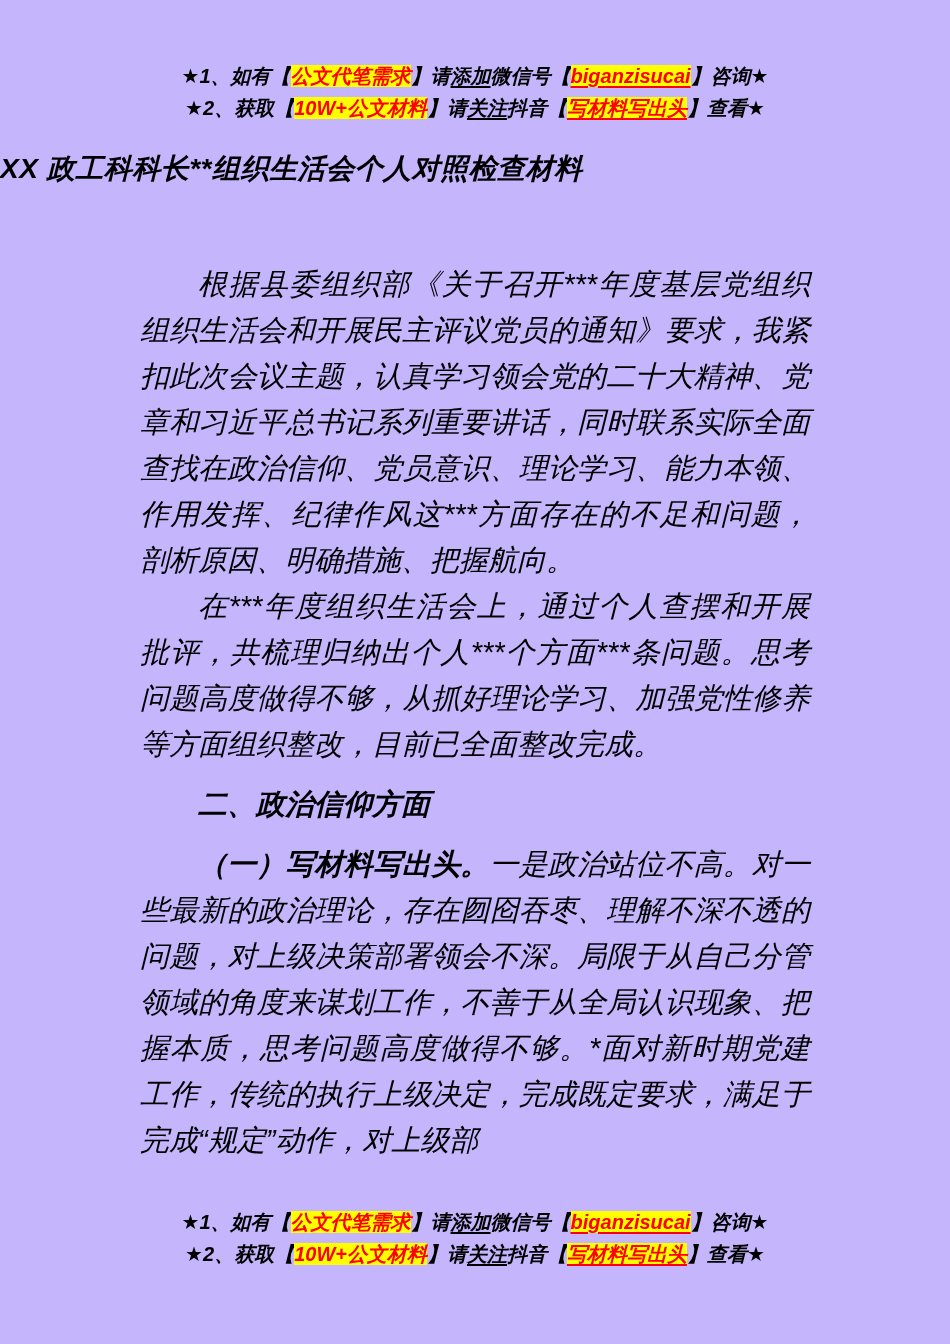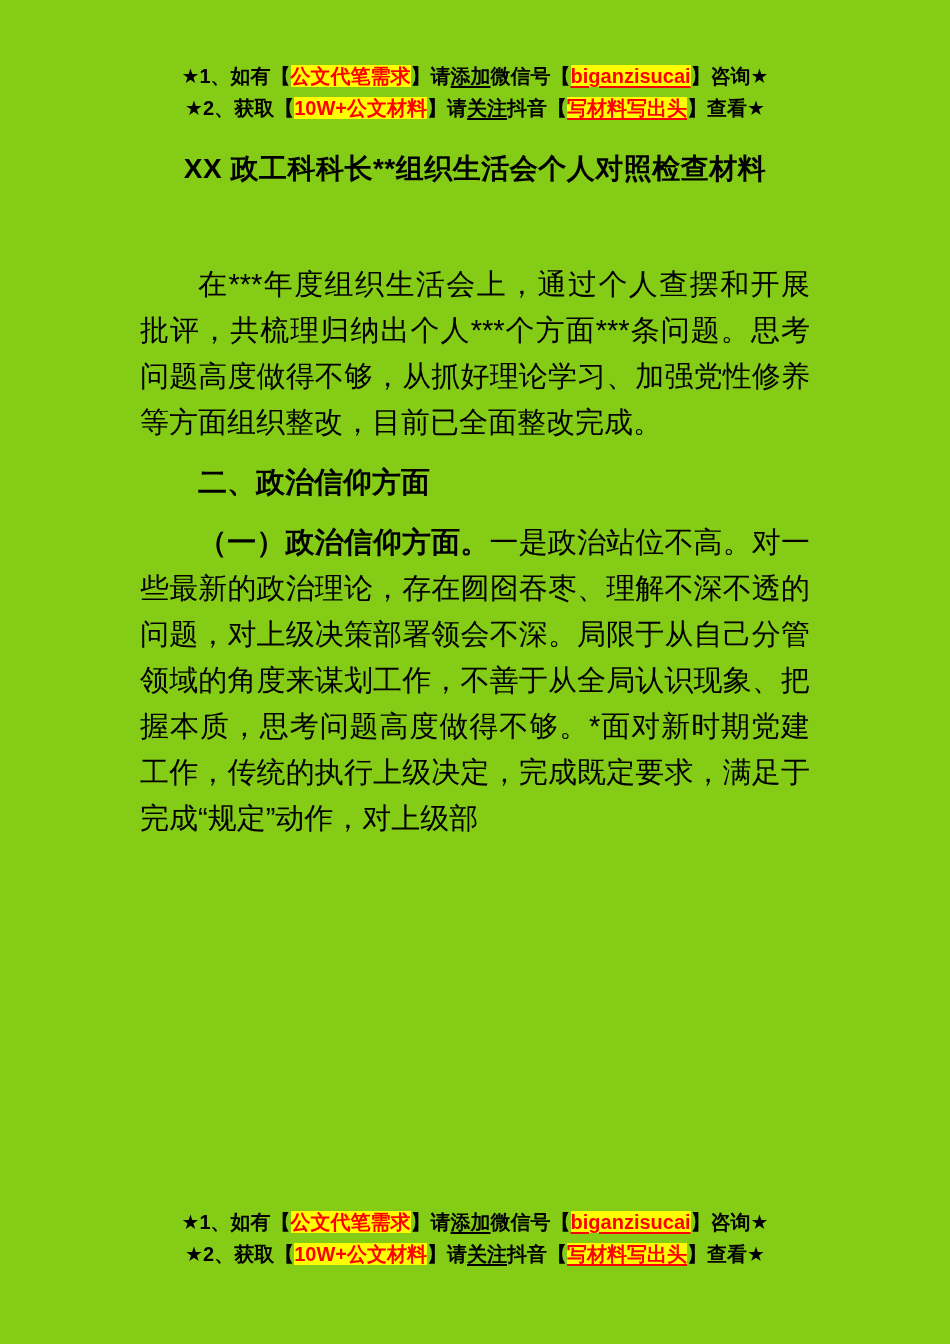--- a/index.html
+++ b/index.html
@@ -5,22 +5,23 @@
   html, body {
     margin: 0;
     padding: 0;
     background: #ffffff;
     font-family: "Liberation Sans", "DejaVu Sans", sans-serif;
   }
   .page {
     position: relative;
     width: 950px;
     height: 1344px;
-    background: #84cc16;
+    background: #c4b5fd;
     overflow: hidden;
+    font-style: italic;
   }
   
   .promo {
     position: absolute;
     left: 0;
     width: 100%;
     text-align: center;
     font-size: 20px;
     font-weight: bold;
     line-height: 32px;
@@ -42,21 +43,20 @@
     text-decoration-color: #ff0000;
     text-decoration-thickness: 2px;
     text-underline-offset: 3px;
   }
   
   .doc-title {
     position: absolute;
     top: 150px;
     left: 0;
     width: 100%;
-    text-align: center;
     font-size: 28px;
     font-weight: bold;
     color: #000000;
     letter-spacing: 0.5px;
   }
   
   .doc-body {
     position: absolute;
     top: 261px;
     left: 140px;
@@ -83,23 +83,24 @@
 <div class="page">
 
   <div class="promo promo-header">
     <div><span>★1、如有【</span><span class="hl-red">公文代笔需求</span><span>】请</span><span class="u">添加</span><span>微信号【</span><span class="hl-red u-red">biganzisucai</span><span>】咨询★</span></div>
     <div><span>★2、获取【</span><span class="hl-red">10W+公文材料</span><span>】请</span><span class="u">关注</span><span>抖音【</span><span class="hl-red u-red">写材料写出头</span><span>】查看★</span></div>
   </div>
 
   <div class="doc-title">XX 政工科科长**组织生活会个人对照检查材料</div>
 
   <div class="doc-body">
+    <p class="body"><span>根据县委组织部《关于召开***年度基层党组织组织生活会和开展民主评议党员的通知》要求，我紧扣此次会议主题，认真学习领会党的二十大精神、党章和习近平总书记系列重要讲话，同时联系实际全面查找在政治信仰、党员意识、理论学习、能力本领、作用发挥、纪律作风这***方面存在的不足和问题，剖析原因、明确措施、把握航向。</span></p>
     <p class="body"><span>在***年度组织生活会上，通过个人查摆和开展批评，共梳理归纳出个人***个方面***条问题。思考问题高度做得不够，从抓好理论学习、加强党性修养等方面组织整改，目前已全面整改完成。</span></p>
     <p class="heading"><span>二、政治信仰方面</span></p>
-    <p class="body"><span class="b">（一）政治信仰方面。</span><span>一是政治站位不高。对一些最新的政治理论，存在囫囵吞枣、理解不深不透的问题，对上级决策部署领会不深。局限于从自己分管领域的角度来谋划工作，不善于从全局认识现象、把握本质，思考问题高度做得不够。*面对新时期党建工作，传统的执行上级决定，完成既定要求，满足于完成“规定”动作，对上级部</span></p>
+    <p class="body"><span class="b">（一）写材料写出头。</span><span>一是政治站位不高。对一些最新的政治理论，存在囫囵吞枣、理解不深不透的问题，对上级决策部署领会不深。局限于从自己分管领域的角度来谋划工作，不善于从全局认识现象、把握本质，思考问题高度做得不够。*面对新时期党建工作，传统的执行上级决定，完成既定要求，满足于完成“规定”动作，对上级部</span></p>
   </div>
 
   <div class="promo promo-footer">
     <div><span>★1、如有【</span><span class="hl-red">公文代笔需求</span><span>】请</span><span class="u">添加</span><span>微信号【</span><span class="hl-red u-red">biganzisucai</span><span>】咨询★</span></div>
     <div><span>★2、获取【</span><span class="hl-red">10W+公文材料</span><span>】请</span><span class="u">关注</span><span>抖音【</span><span class="hl-red u-red">写材料写出头</span><span>】查看★</span></div>
   </div>
 
 </div>
 
 </body></html>

